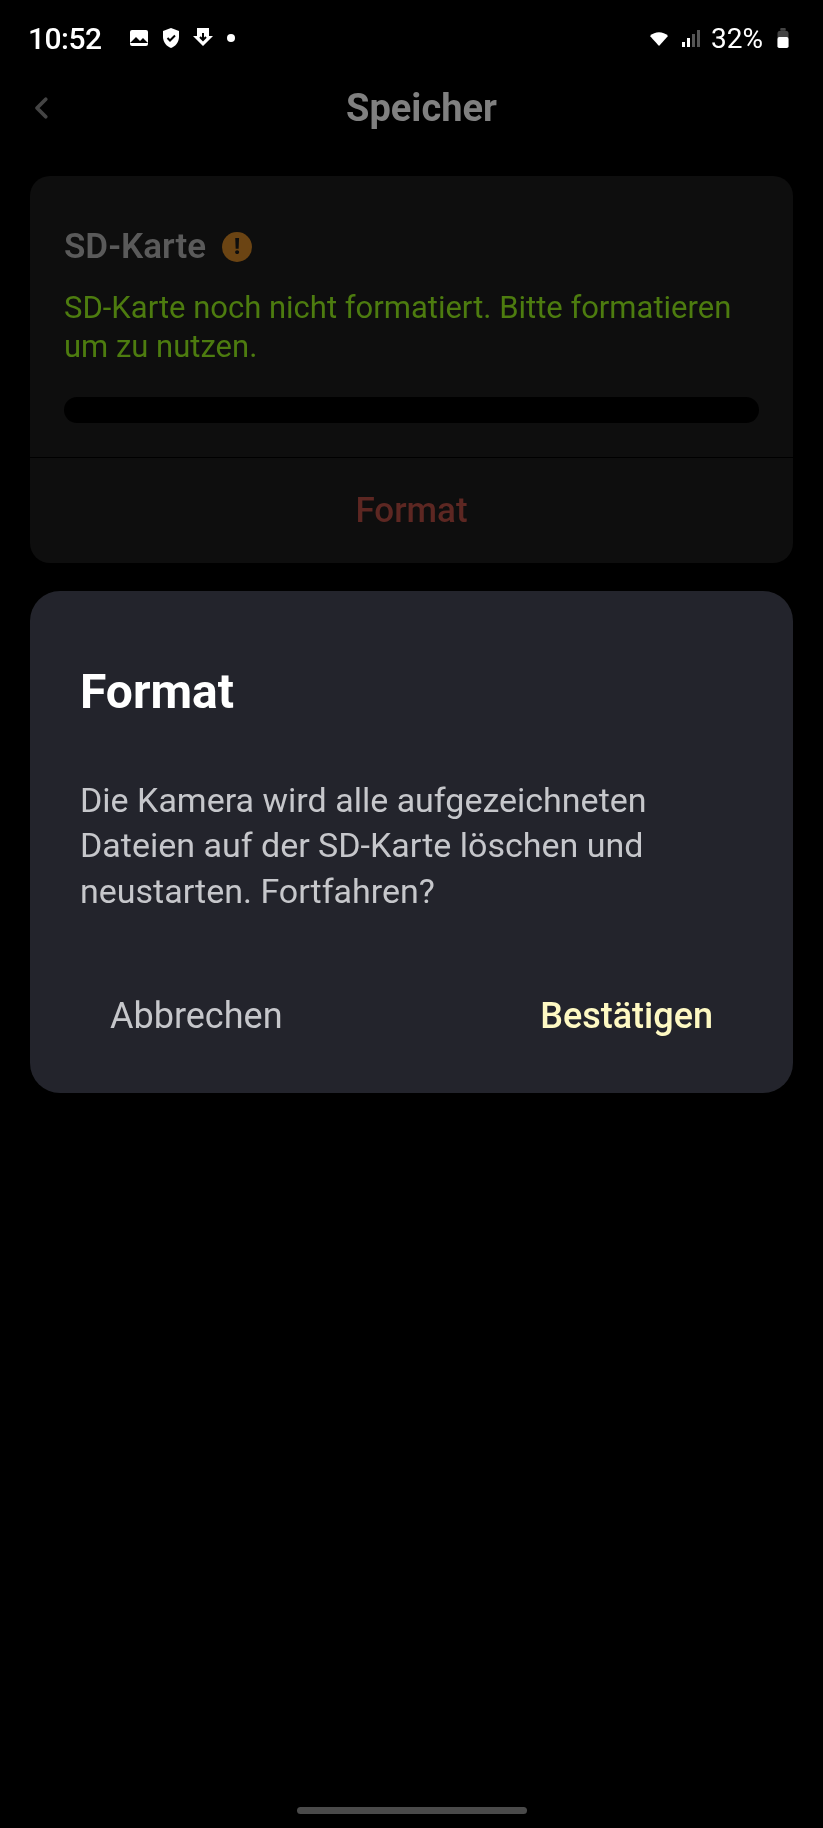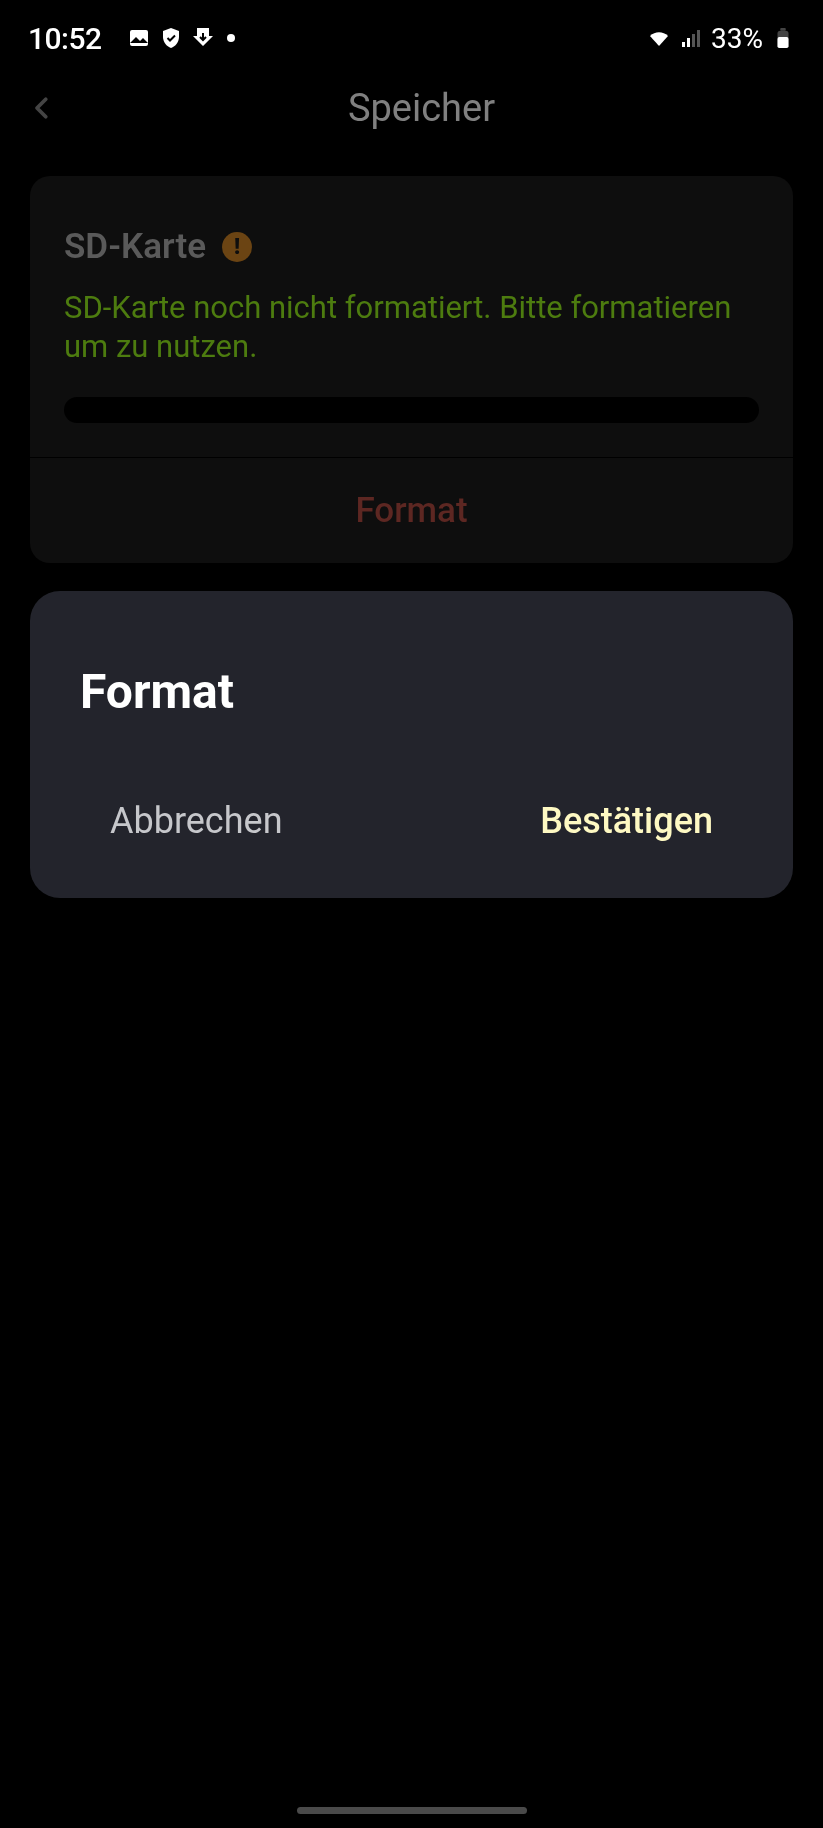--- a/index.html
+++ b/index.html
@@ -78,21 +78,21 @@
       width: 40px;
       height: 40px;
       display: flex;
       align-items: center;
       justify-content: center;
     }
     .page-title {
       width: 100%;
       text-align: center;
       font-size: 38px;
-      font-weight: 400;
+      font-weight: 700;
       color: #808080;
       padding-left: 20px;
     }
     
     
     .card {
       margin: 32px 30px 0 30px;
       background: #0e0e0e;
       border-radius: 20px;
       overflow: hidden;
@@ -225,21 +225,21 @@
         </svg>
     </span>
     <span class="icon-small">
       <svg viewBox="0 0 24 24" width="26" height="26" fill="#ffffff">
           <rect x="3" y="16" width="3" height="5"></rect>
           <rect x="8" y="12" width="3" height="9"></rect>
           <rect x="13" y="8" width="3" height="13" fill="#555"></rect>
           <rect x="18" y="4" width="3" height="17" fill="#555"></rect>
         </svg>
     </span>
-    <span class="battery-text">33%</span>
+    <span class="battery-text">32%</span>
     <span class="icon-small">
       <svg viewBox="0 0 24 24" width="22" height="30">
           <rect x="6" y="4" width="12" height="19" rx="3" fill="#444"></rect>
           <rect x="6" y="11" width="12" height="12" rx="2" fill="#fff"></rect>
           <rect x="9" y="1" width="6" height="3" rx="1" fill="#444"></rect>
         </svg>
     </span>
   </div>
 </div>
 
@@ -260,19 +260,20 @@
     </div>
     <div class="card-desc">SD-Karte noch nicht formatiert. Bitte formatieren um zu nutzen.</div>
     <div class="progress-track"></div>
   </div>
   <div class="card-divider"></div>
   <div class="format-btn">Format</div>
 </div>
 
 <div class="dialog">
   <div class="dialog-title">Format</div>
+  <div class="dialog-message">Die Kamera wird alle aufgezeichneten Dateien auf der SD-Karte löschen und neustarten. Fortfahren?</div>
   <div class="dialog-buttons">
     <div class="dialog-btn btn-cancel">Abbrechen</div>
     <div class="dialog-btn btn-confirm">Bestätigen</div>
   </div>
 </div>
 
 <div class="home-indicator"></div>
 
 </body></html>

